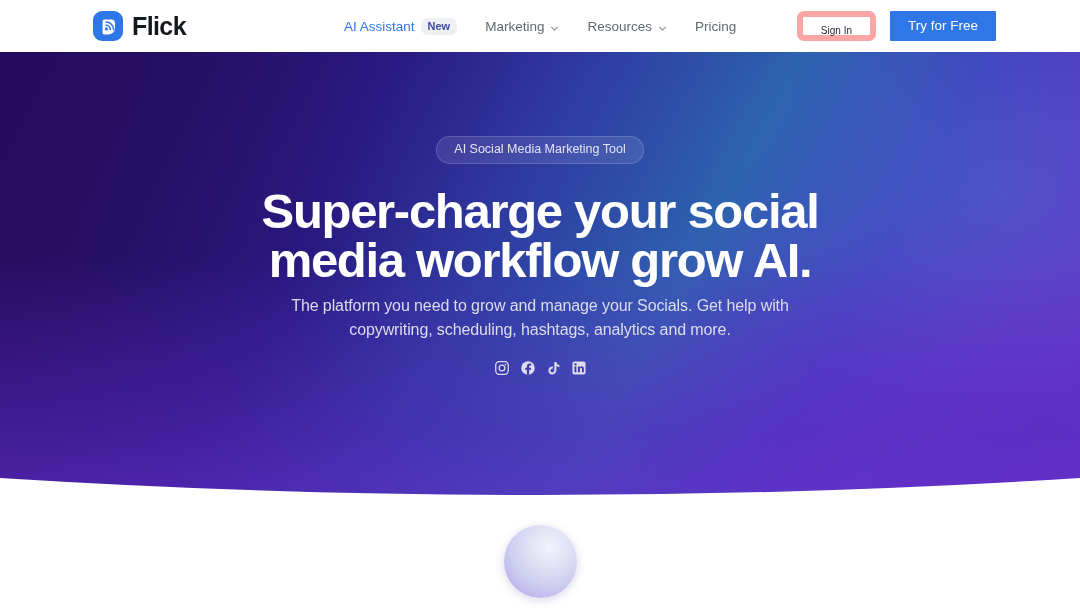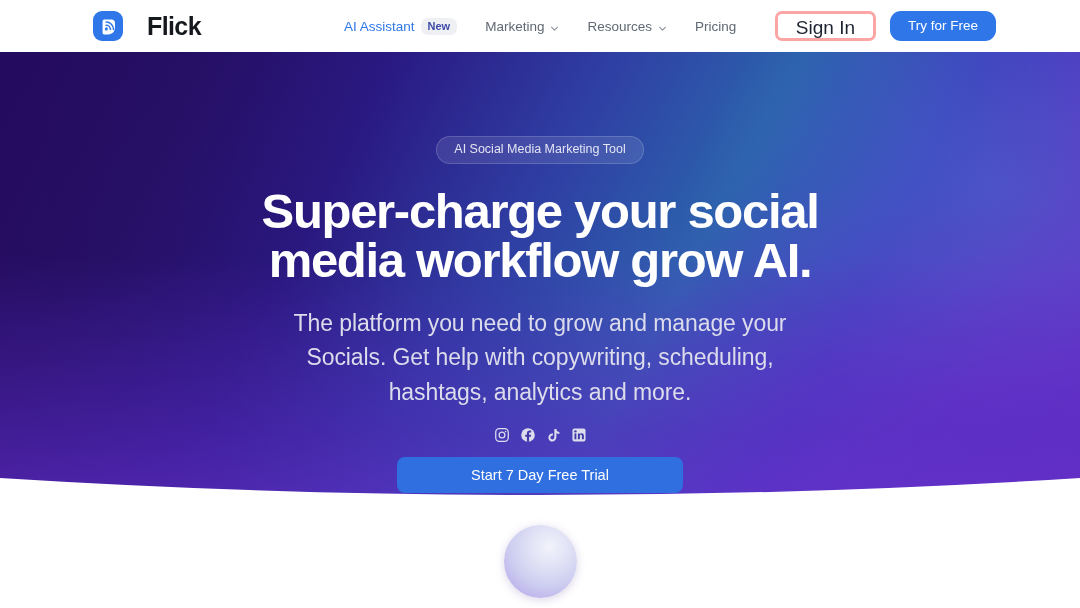--- a/index.html
+++ b/index.html
@@ -14,21 +14,21 @@
 
   
   #header {
     position:absolute; top:0; left:0;
     width:1080px; height:52px;
     background:#ffffff;
     display:flex; align-items:center;
     z-index:40;
   }
 
-  .brand { position:absolute; left:84px; top:11px; display:flex; align-items:center; gap:24px;padding-left:9px; }
+  .brand { position:absolute; left:84px; top:11px; display:flex; align-items:center; gap:9px;padding-left:9px; }
   .brand-mark {
     width:30px; height:30px; border-radius:9px;
     background:#2f77e8;
     display:flex; align-items:center; justify-content:center;
   }
   .brand-name {
     font-size:25px; font-weight:bold; color:#15181d;
     letter-spacing:-0.6px; line-height:30px;
   }
 
@@ -43,27 +43,27 @@
   .badge-new {
     background:#eef0f4; color:#3e4ba8;
     font-size:11px; font-weight:bold;
     border-radius:7px; padding:3px 7px 3px 7px;
     line-height:1;
   }
   .caret { display:inline-block; width:9px; height:9px; position:relative; top:-1px; }
 
   .auth { position:absolute; right:84px; top:11px; display:flex; align-items:center; gap:14px; }
   .btn-signin {
-    font-size:19px; color:#1c2230; background:#fff;
-    border:3px solid #fca5a5; border-radius:7px;
+    font-size:10px; color:#1c2230; background:#fff;
+    border:6px solid #fca5a5; border-radius:7px;
     padding:0 18px; height:30px; line-height:28px; cursor:pointer;
   }
   .btn-try {
     font-size:13.5px; color:#fff; background:#2f77e8;
-    border:none; border-radius:11px;
+    border:none; border-radius:1px;
     padding:0 18px; height:30px; line-height:30px; cursor:pointer;
     font-weight:500;
   }
 
   
   #hero {
     position:absolute; top:52px; left:0;
     width:1080px; height:488px;
     overflow:hidden;
   }
@@ -109,22 +109,22 @@
     line-height:1;
   }
 
   h1.headline {
     margin-top:23px;
     font-size:49px; font-weight:bold; color:#ffffff;
     line-height:1.02; letter-spacing:-1.3px;
   }
 
   p.sub {
-    margin-top:20px;
-    font-size:23px; color:#dcdcec;
+    margin-top:8px;
+    font-size:16px; color:#dcdcec;
     line-height:1.48; font-weight:400;
     letter-spacing:-0.1px;
   }
 
   .socials {
     margin-top:18px;
     display:flex; justify-content:center; align-items:center; gap:10px;
   }
   .socials svg { display:block; }
 
@@ -244,21 +244,20 @@
         <span>
           <svg width="16" height="16" viewBox="0 0 24 24">
             <rect x="2.2" y="2.2" width="19.6" height="19.6" rx="3" fill="#dcdcec"></rect>
             <rect x="5.2" y="9.6" width="2.9" height="8.9" fill="#3f3aa8"></rect>
             <circle cx="6.65" cy="6.5" r="1.75" fill="#3f3aa8"></circle>
             <path d="M10.4 18.5V9.6h2.8v1.25c.55-.95 1.6-1.5 2.9-1.5 2.2 0 3.2 1.4 3.2 3.9v5.25h-2.9v-4.7c0-1.35-.48-2.0-1.5-2.0-1.05 0-1.6.72-1.6 2.0v4.7z" fill="#3f3aa8"></path>
           </svg>
         </span>
       </div>
 
-      <button class="btn-trial">Start 7 Day Free Trial</button>
 
     </div>
 
     <svg id="arc" viewBox="0 0 1080 90" preserveAspectRatio="none">
       <path d="M0,28 Q540,62 1080,28 L1080,90 L0,90 Z" fill="#ffffff"></path>
     </svg>
   </section>
 
   <div id="sphere"></div>
 

